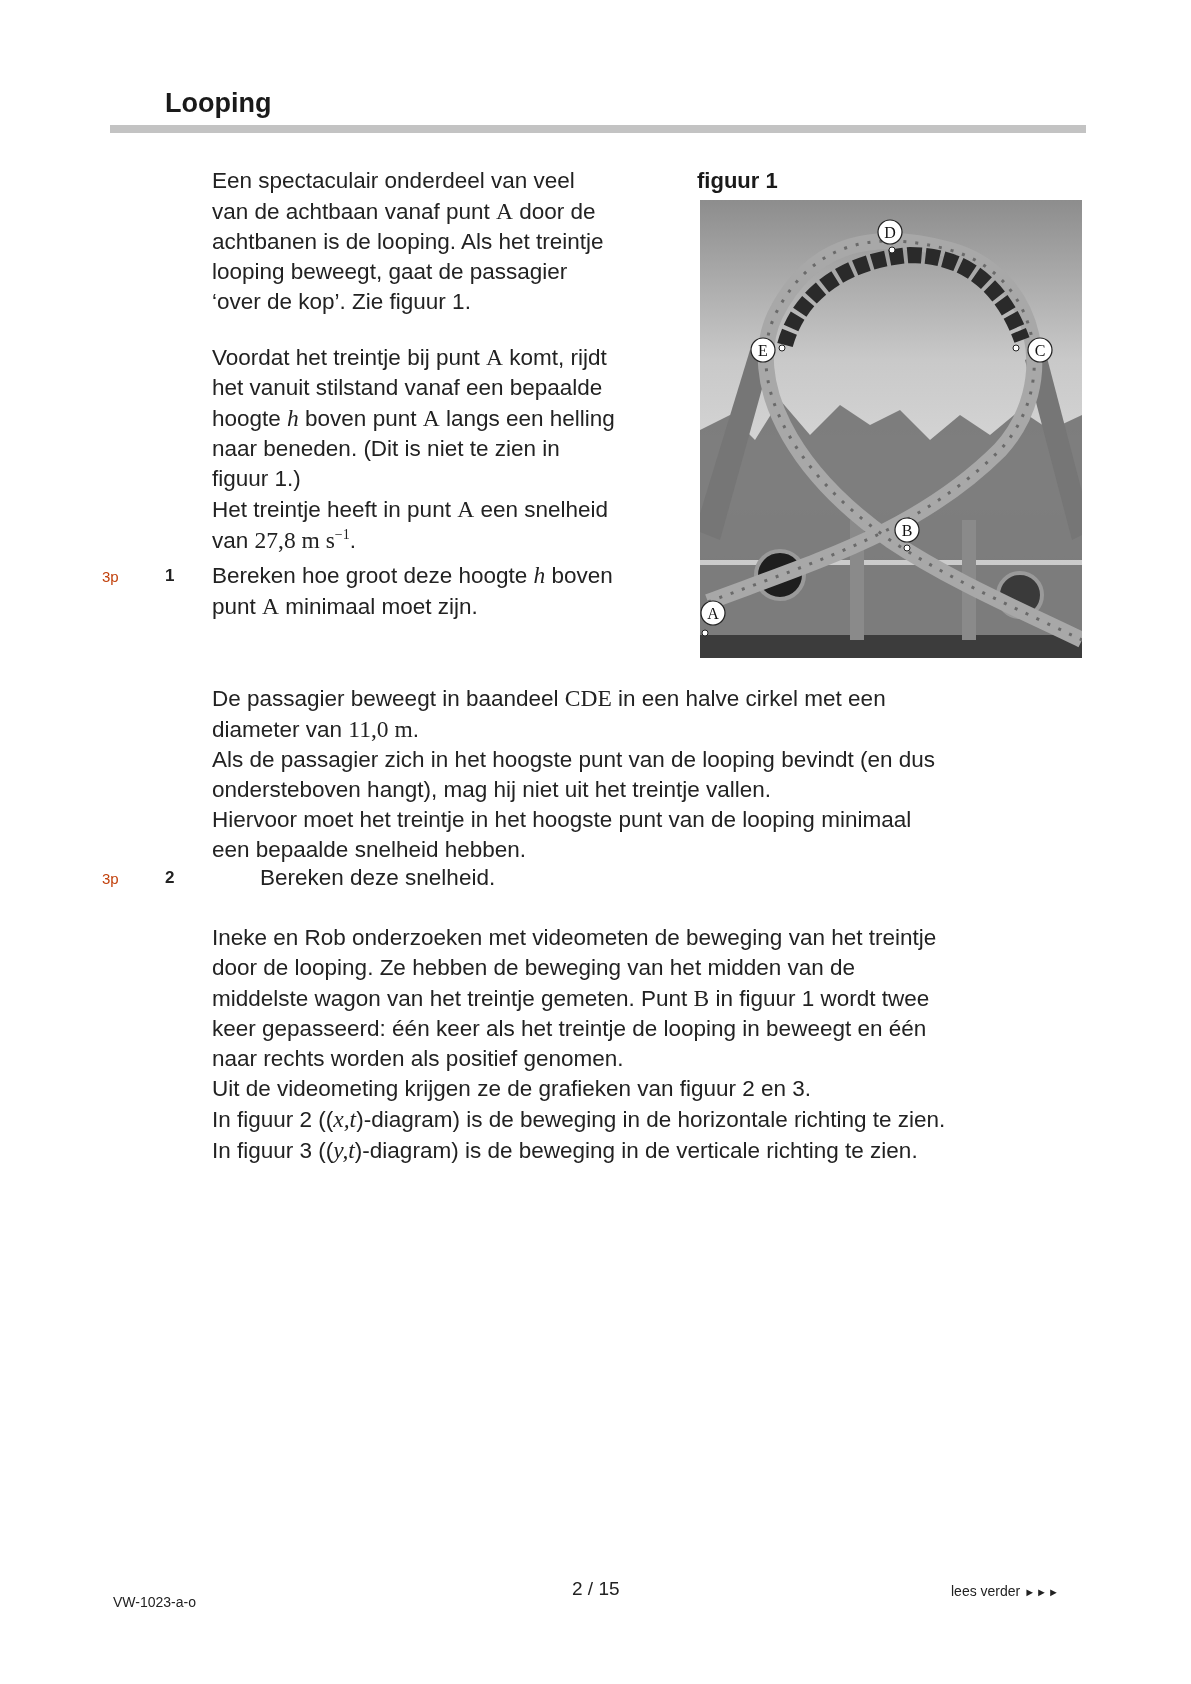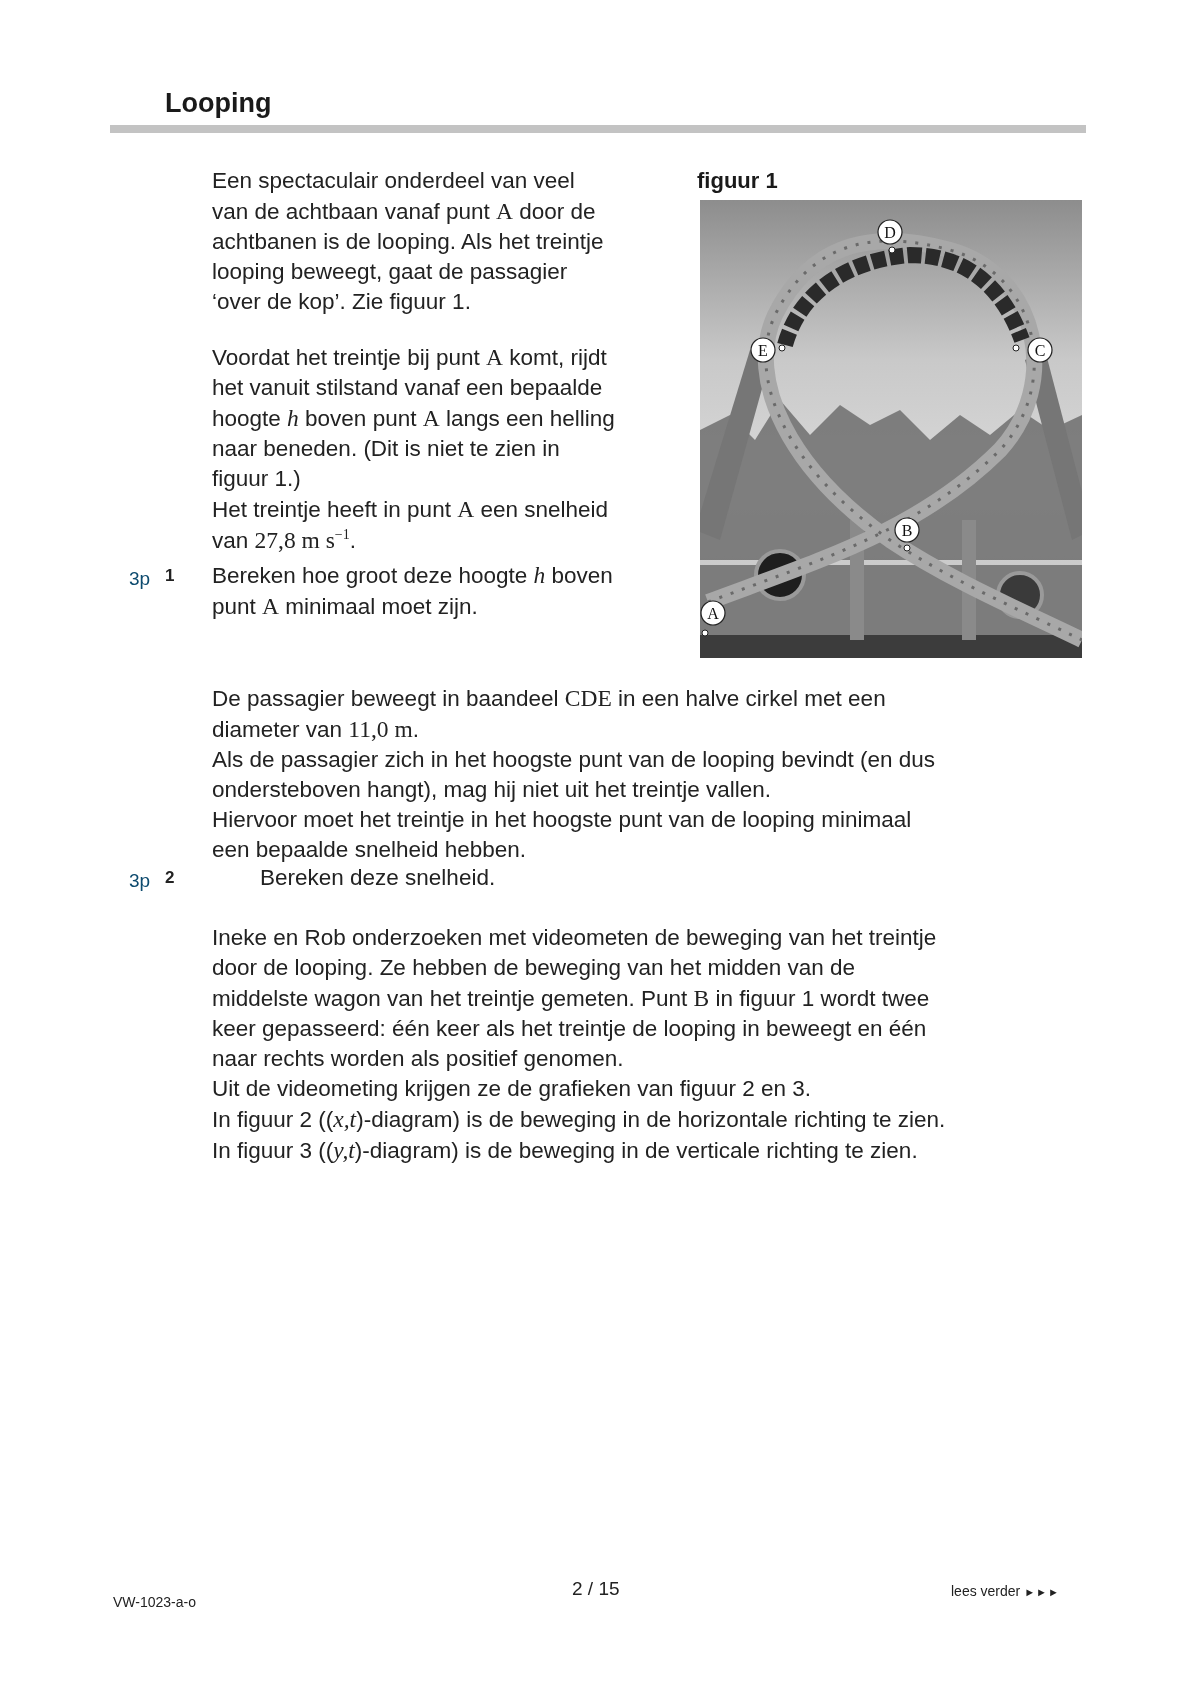--- a/index.html
+++ b/index.html
@@ -8,21 +8,21 @@
     font-family: "Liberation Sans", sans-serif; color: #1a1a1a;
   }
   .abs { position: absolute; }
   .title { left: 165px; top: 88px; font-size: 27px; font-weight: bold; color: #1a1a1a; }
   .rule { left: 110px; top: 125px; width: 976px; height: 8px; background: #c3c3c3; }
   .para { left: 212px; font-size: 22.5px; line-height: 30px; color: #222; }
   .para .line { display: block; white-space: nowrap; }
   .serif { font-family: "Liberation Serif", serif; font-size: 23.5px; }
   .ital { font-family: "Liberation Serif", serif; font-style: italic; font-size: 23.5px; }
   sup { font-size: 14px; line-height: 0; vertical-align: super; }
-  .marks { left: 129px; font-size: 19px; color: #0c4a6e; }
+  .marks { left: 102px; font-size: 15px; color: #c2410c; }
   .qnum { left: 165px; font-size: 17px; font-weight: bold; color: #222; }
   .figlabel { left: 697px; top: 168px; font-size: 22px; font-weight: bold; color: #1a1a1a; }
   .photo { left: 700px; top: 200px; width: 382px; height: 458px; background: #8a8a8a; overflow: hidden; }
   .photo svg { display: block; }
   .footer-left { left: 113px; top: 1583px; font-size: 14px; color: #222; margin-top: 11px; }
   .footer-center { left: 572px; top: 1578px; font-size: 19px; color: #222; }
   .footer-right { left: 951px; top: 1583px; font-size: 14px; color: #222; }
   .arrows { font-size: 11px; letter-spacing: 1px; }
 </style>
 </head>

